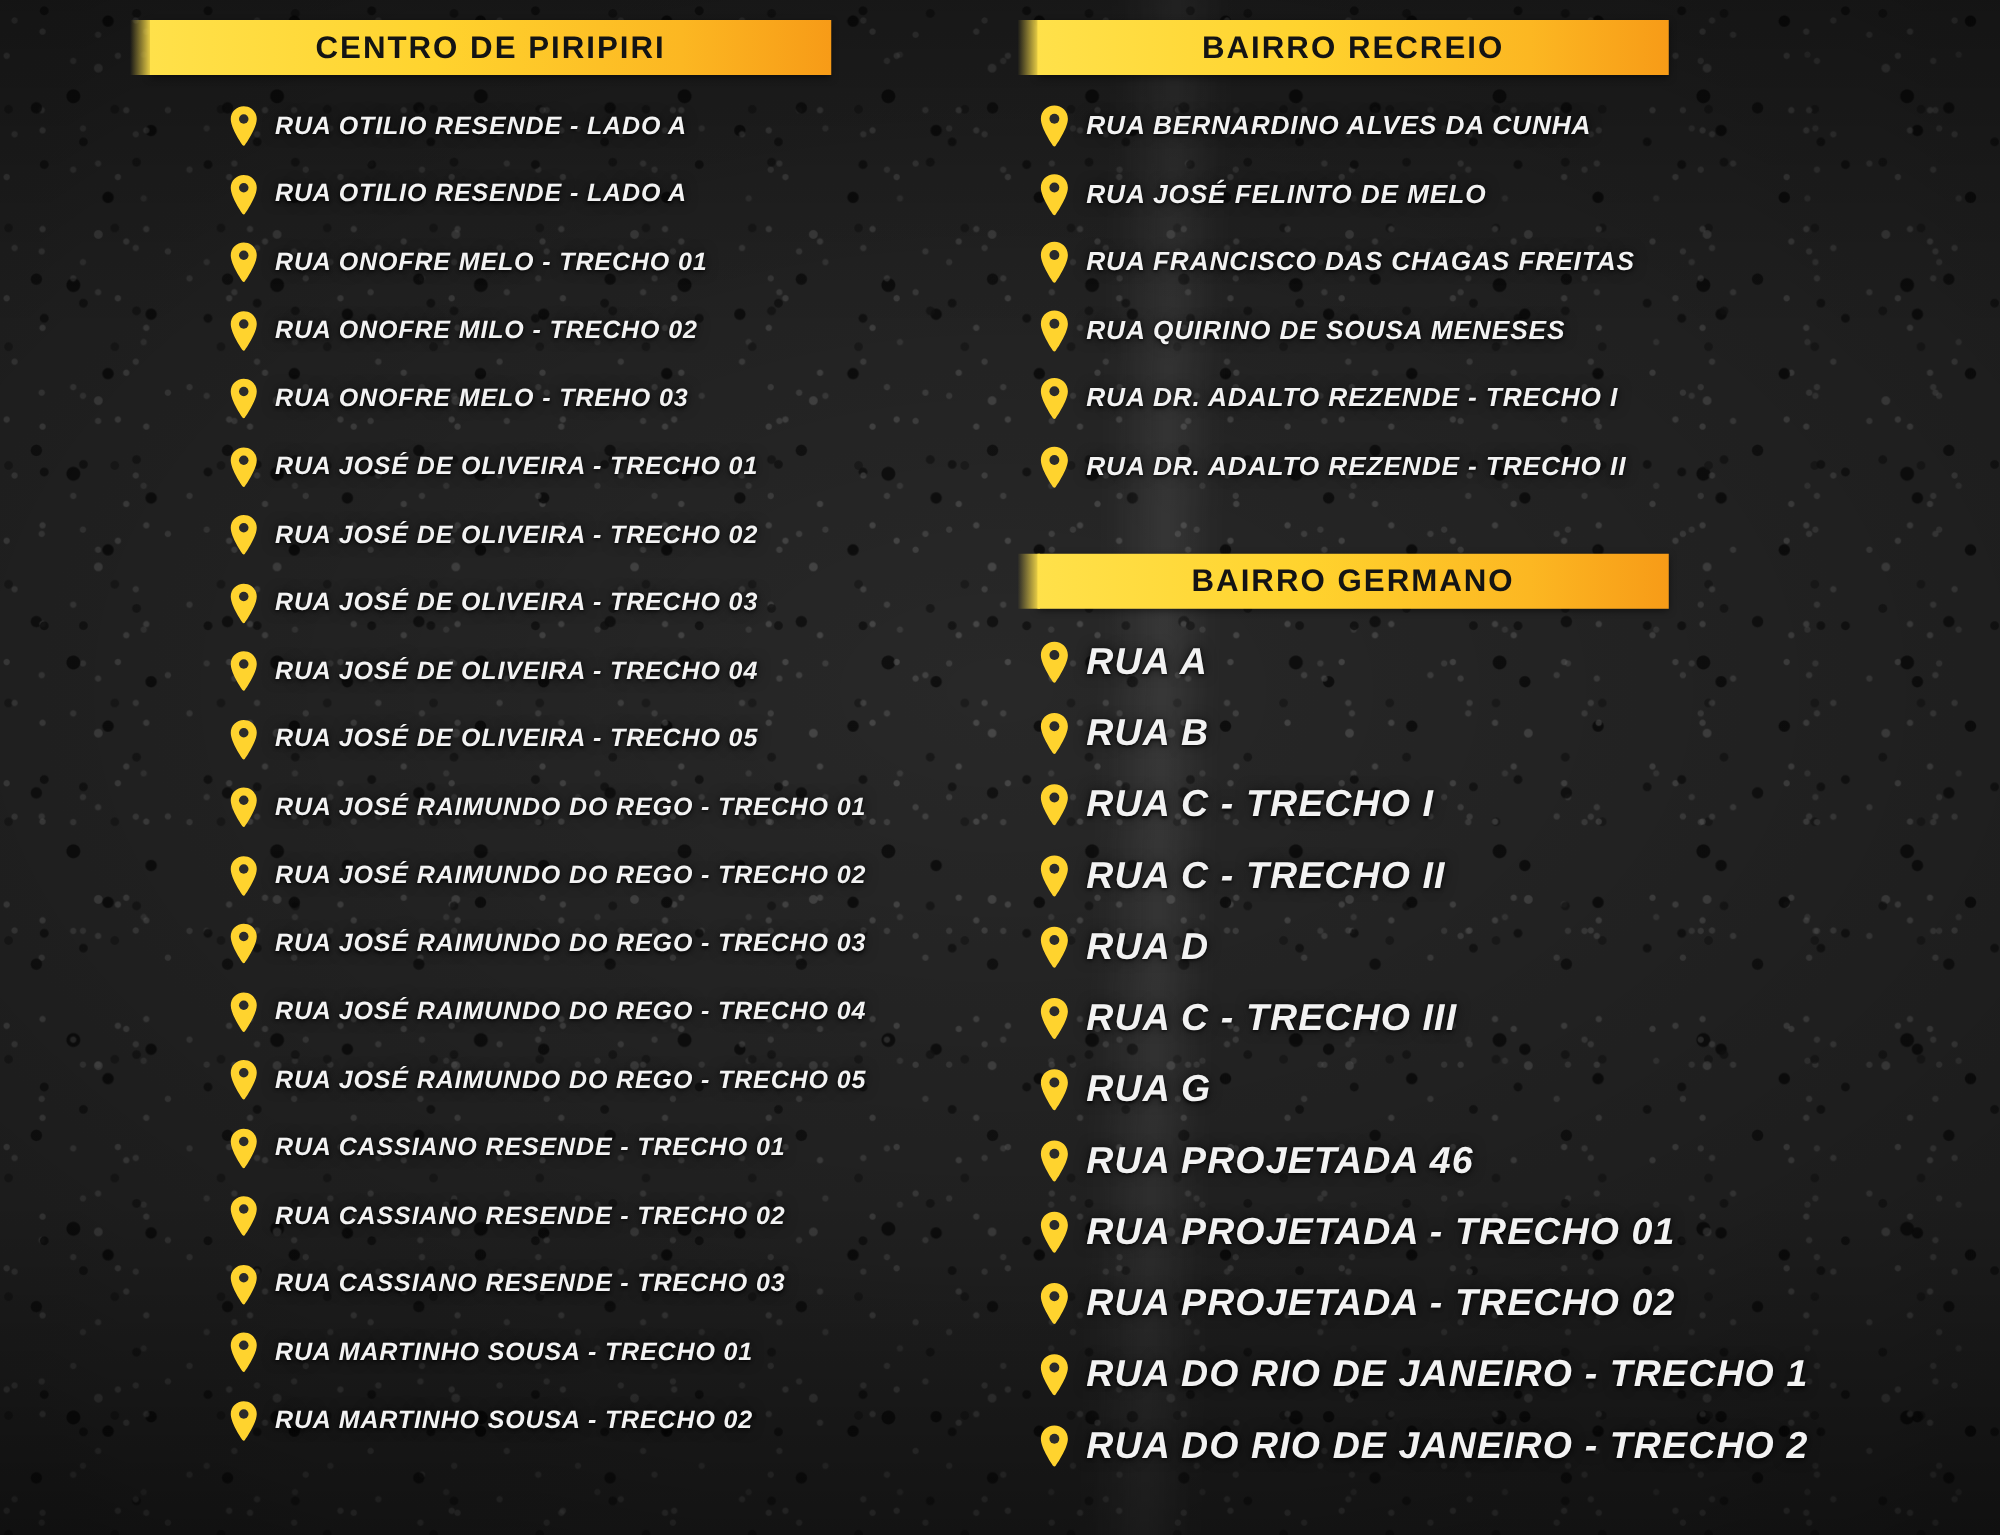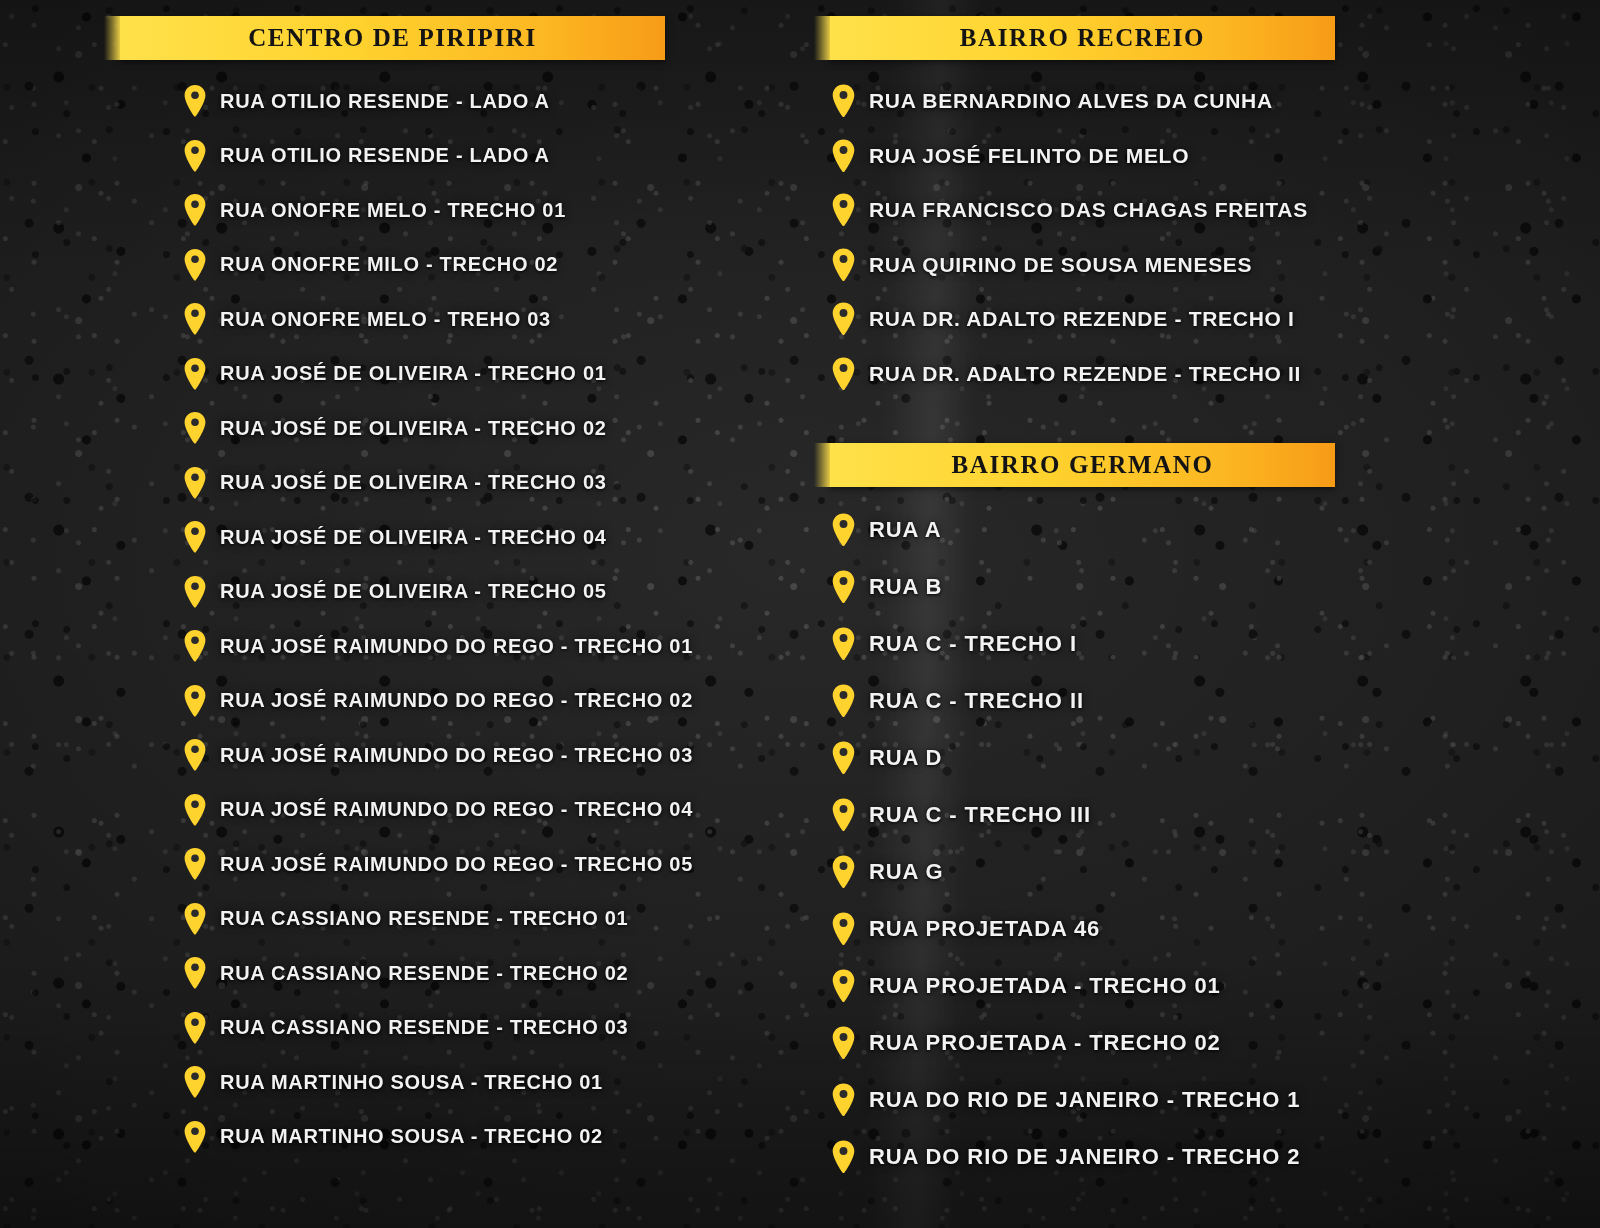--- a/index.html
+++ b/index.html
@@ -107,32 +107,32 @@
     width: 18px;
     background: linear-gradient(90deg, rgba(255,225,74,0) 0%, #ffe14a 100%);
   }
   .banner-text {
     font-size: 25px;
     font-weight: bold;
     letter-spacing: 1.6px;
     color: #141414;
     text-transform: uppercase;
     white-space: nowrap;
-    font-family: Liberation Serif, serif;
   }
 
   .section-gap {
     height: 42px;
   }
 
   
   .street-list {
     list-style: none;
     margin: 0;
     padding: 0;
+    font-style: italic;
   }
   .street-item {
     display: flex;
     align-items: center;
     height: 54.5px;
     white-space: nowrap;
   }
   .street-item .pin {
     flex: 0 0 auto;
     width: 26px;
@@ -148,21 +148,21 @@
     text-transform: uppercase;
     text-shadow: 0 1px 3px rgba(0,0,0,0.9), 0 0 10px rgba(0,0,0,0.6);
   }
   .col-left .street-item { padding-left: 152px; }
   .col-right .street-item { padding-left: 10px; }
   .col-right .street-name { font-size: 21px; text-align: center; }
   .col-right .pin { width: 27px; height: 36px; }
 
   
   .block-germano .street-item { height: 57px; }
-  .block-germano .street-name { font-size: 22px; letter-spacing: 0.9px; }
+  .block-germano .street-name { font-size: 30px; letter-spacing: 0.9px; }
 </style>
 </head>
 <body>
 
 <div class="bg"></div>
 <div class="bg-stripe"></div>
 <div class="bg-vignette"></div>
 
 <div class="columns">
 

